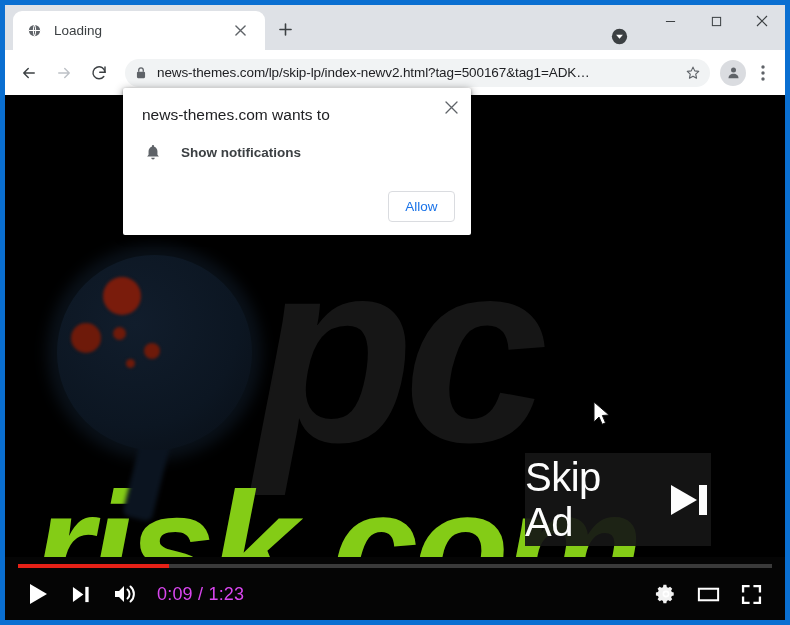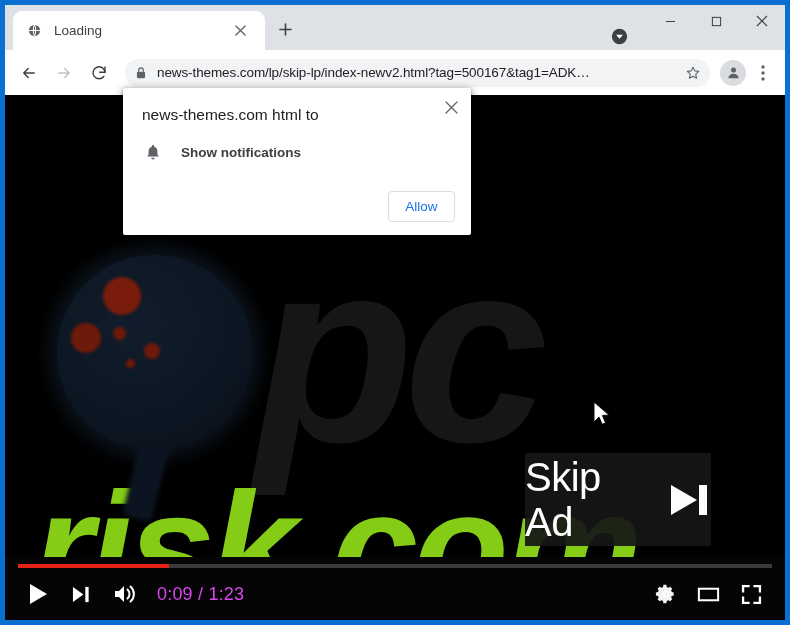--- a/index.html
+++ b/index.html
@@ -567,21 +567,21 @@
         </div>
       </div>
     </div>
 
     <div class="perm-dialog">
       <div class="perm-close">
         <svg width="13" height="13" viewBox="0 0 13 13" stroke="#5f6368" stroke-width="1.3" stroke-linecap="round">
           <path d="M1 1l11 11M12 1L1 12"></path>
         </svg>
       </div>
-      <div class="perm-title">news-themes.com html to</div>
+      <div class="perm-title">news-themes.com wants to</div>
       <div class="perm-row">
         <span class="perm-bell">
           <svg width="16" height="17" viewBox="0 0 18 19" fill="#5f6368">
             <path d="M9 1a1.3 1.3 0 00-1.3 1.3v.6C5.5 3.5 4 5.5 4 8v4l-1.6 2.1h13.2L14 12V8c0-2.5-1.5-4.5-3.7-5.1v-.6A1.3 1.3 0 009 1z"></path>
             <path d="M7 15.4a2 2 0 004 0z"></path>
           </svg>
         </span>
         <span class="perm-rowlabel">Show notifications</span>
       </div>
       <div class="perm-actions">

